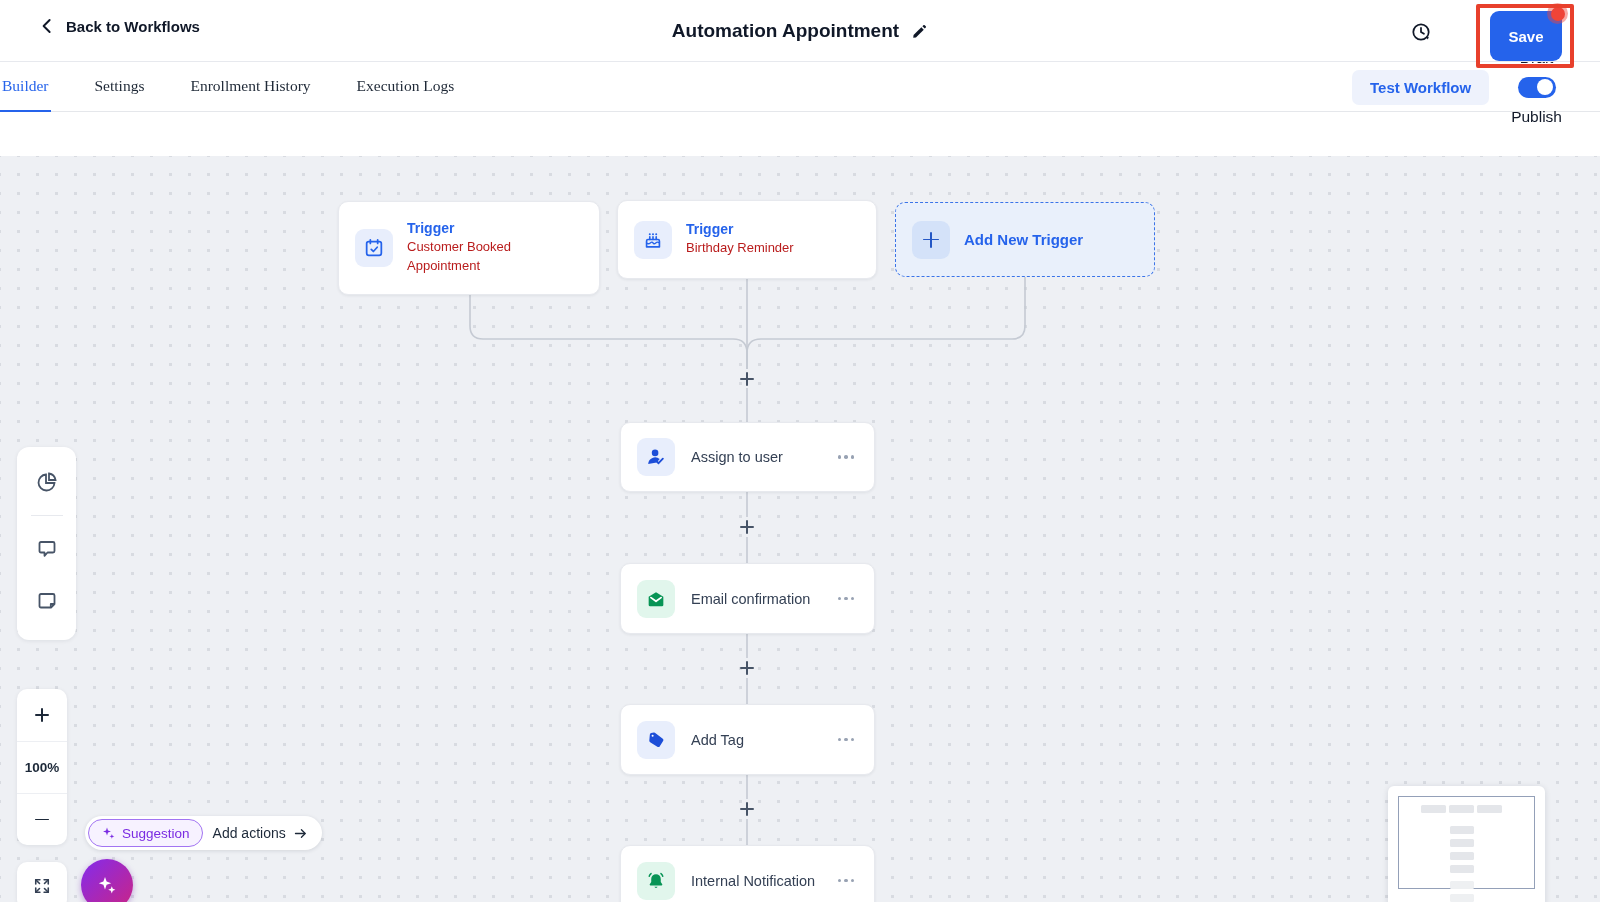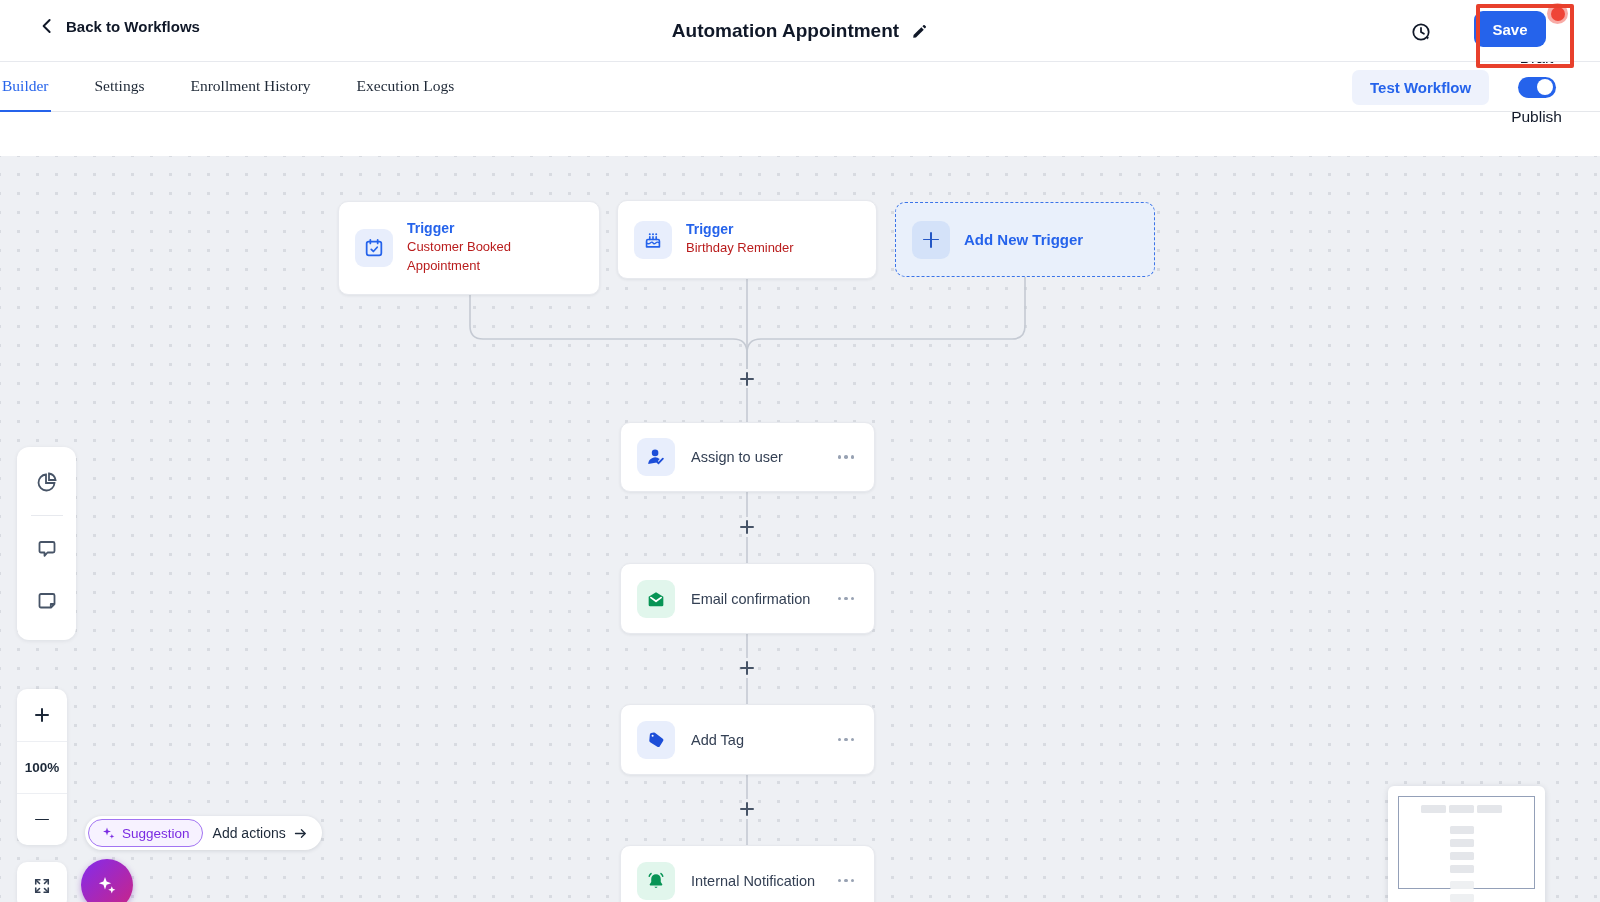--- a/index.html
+++ b/index.html
@@ -6,21 +6,21 @@
   html,body { width:1600px; height:902px; overflow:hidden; font-family:"Liberation Sans",sans-serif; background:#fff; }
 
   
   .header { position:relative; height:62px; background:#fff; border-bottom:1px solid #e7e9ee; z-index:30; }
   .back { position:absolute; left:38px; top:17px; display:flex; align-items:center; gap:10px; cursor:pointer; }
   .back-label { font-size:15px; font-weight:600; color:#101828; }
   .title-wrap { position:absolute; left:0; right:0; top:0; height:62px; display:flex; align-items:center; justify-content:center; gap:12px; pointer-events:none; }
   .page-title { font-size:19px; font-weight:700; color:#101828; }
   .hdr-right { position:absolute; right:0; top:0; height:62px; }
   .clock-btn { position:absolute; right:168px; top:21px; width:22px; height:22px; cursor:pointer; }
-  .save-btn { position:absolute; right:54px; top:11px; width:72px; height:36px; background:#2563eb; color:#fff;
+  .save-btn { position:absolute; right:38px; top:11px; width:72px; height:50px; background:#2563eb; color:#fff;
               border:none; border-radius:9px; font-size:15px; font-weight:600; font-family:inherit; cursor:pointer; }
   .save-dot { position:absolute; right:32px; top:3px; width:21px; height:21px; border-radius:50%;
               background:rgba(239,68,58,.45); }
   .save-dot::after { content:""; position:absolute; left:3.5px; top:3.5px; width:14px; height:14px; border-radius:50%; background:#ef4437; }
   .red-annotation { position:absolute; right:26px; top:4px; width:98px; height:64px; border:4px solid #e8402c; border-radius:2px; pointer-events:none; z-index:40; }
 
   
   .tabbar { position:relative; height:50px; background:#fff; border-bottom:1px solid #e5e7eb; z-index:20; }
   .tabs { position:absolute; left:0; right:0; top:0; height:50px; display:flex; justify-content:flex-start; gap:42px;font-family:Liberation Serif, serif; }
   .tab { display:flex; align-items:center; font-size:15.5px; color:#1f2937; cursor:pointer; border-bottom:2.5px solid transparent; padding:0 2px; }

